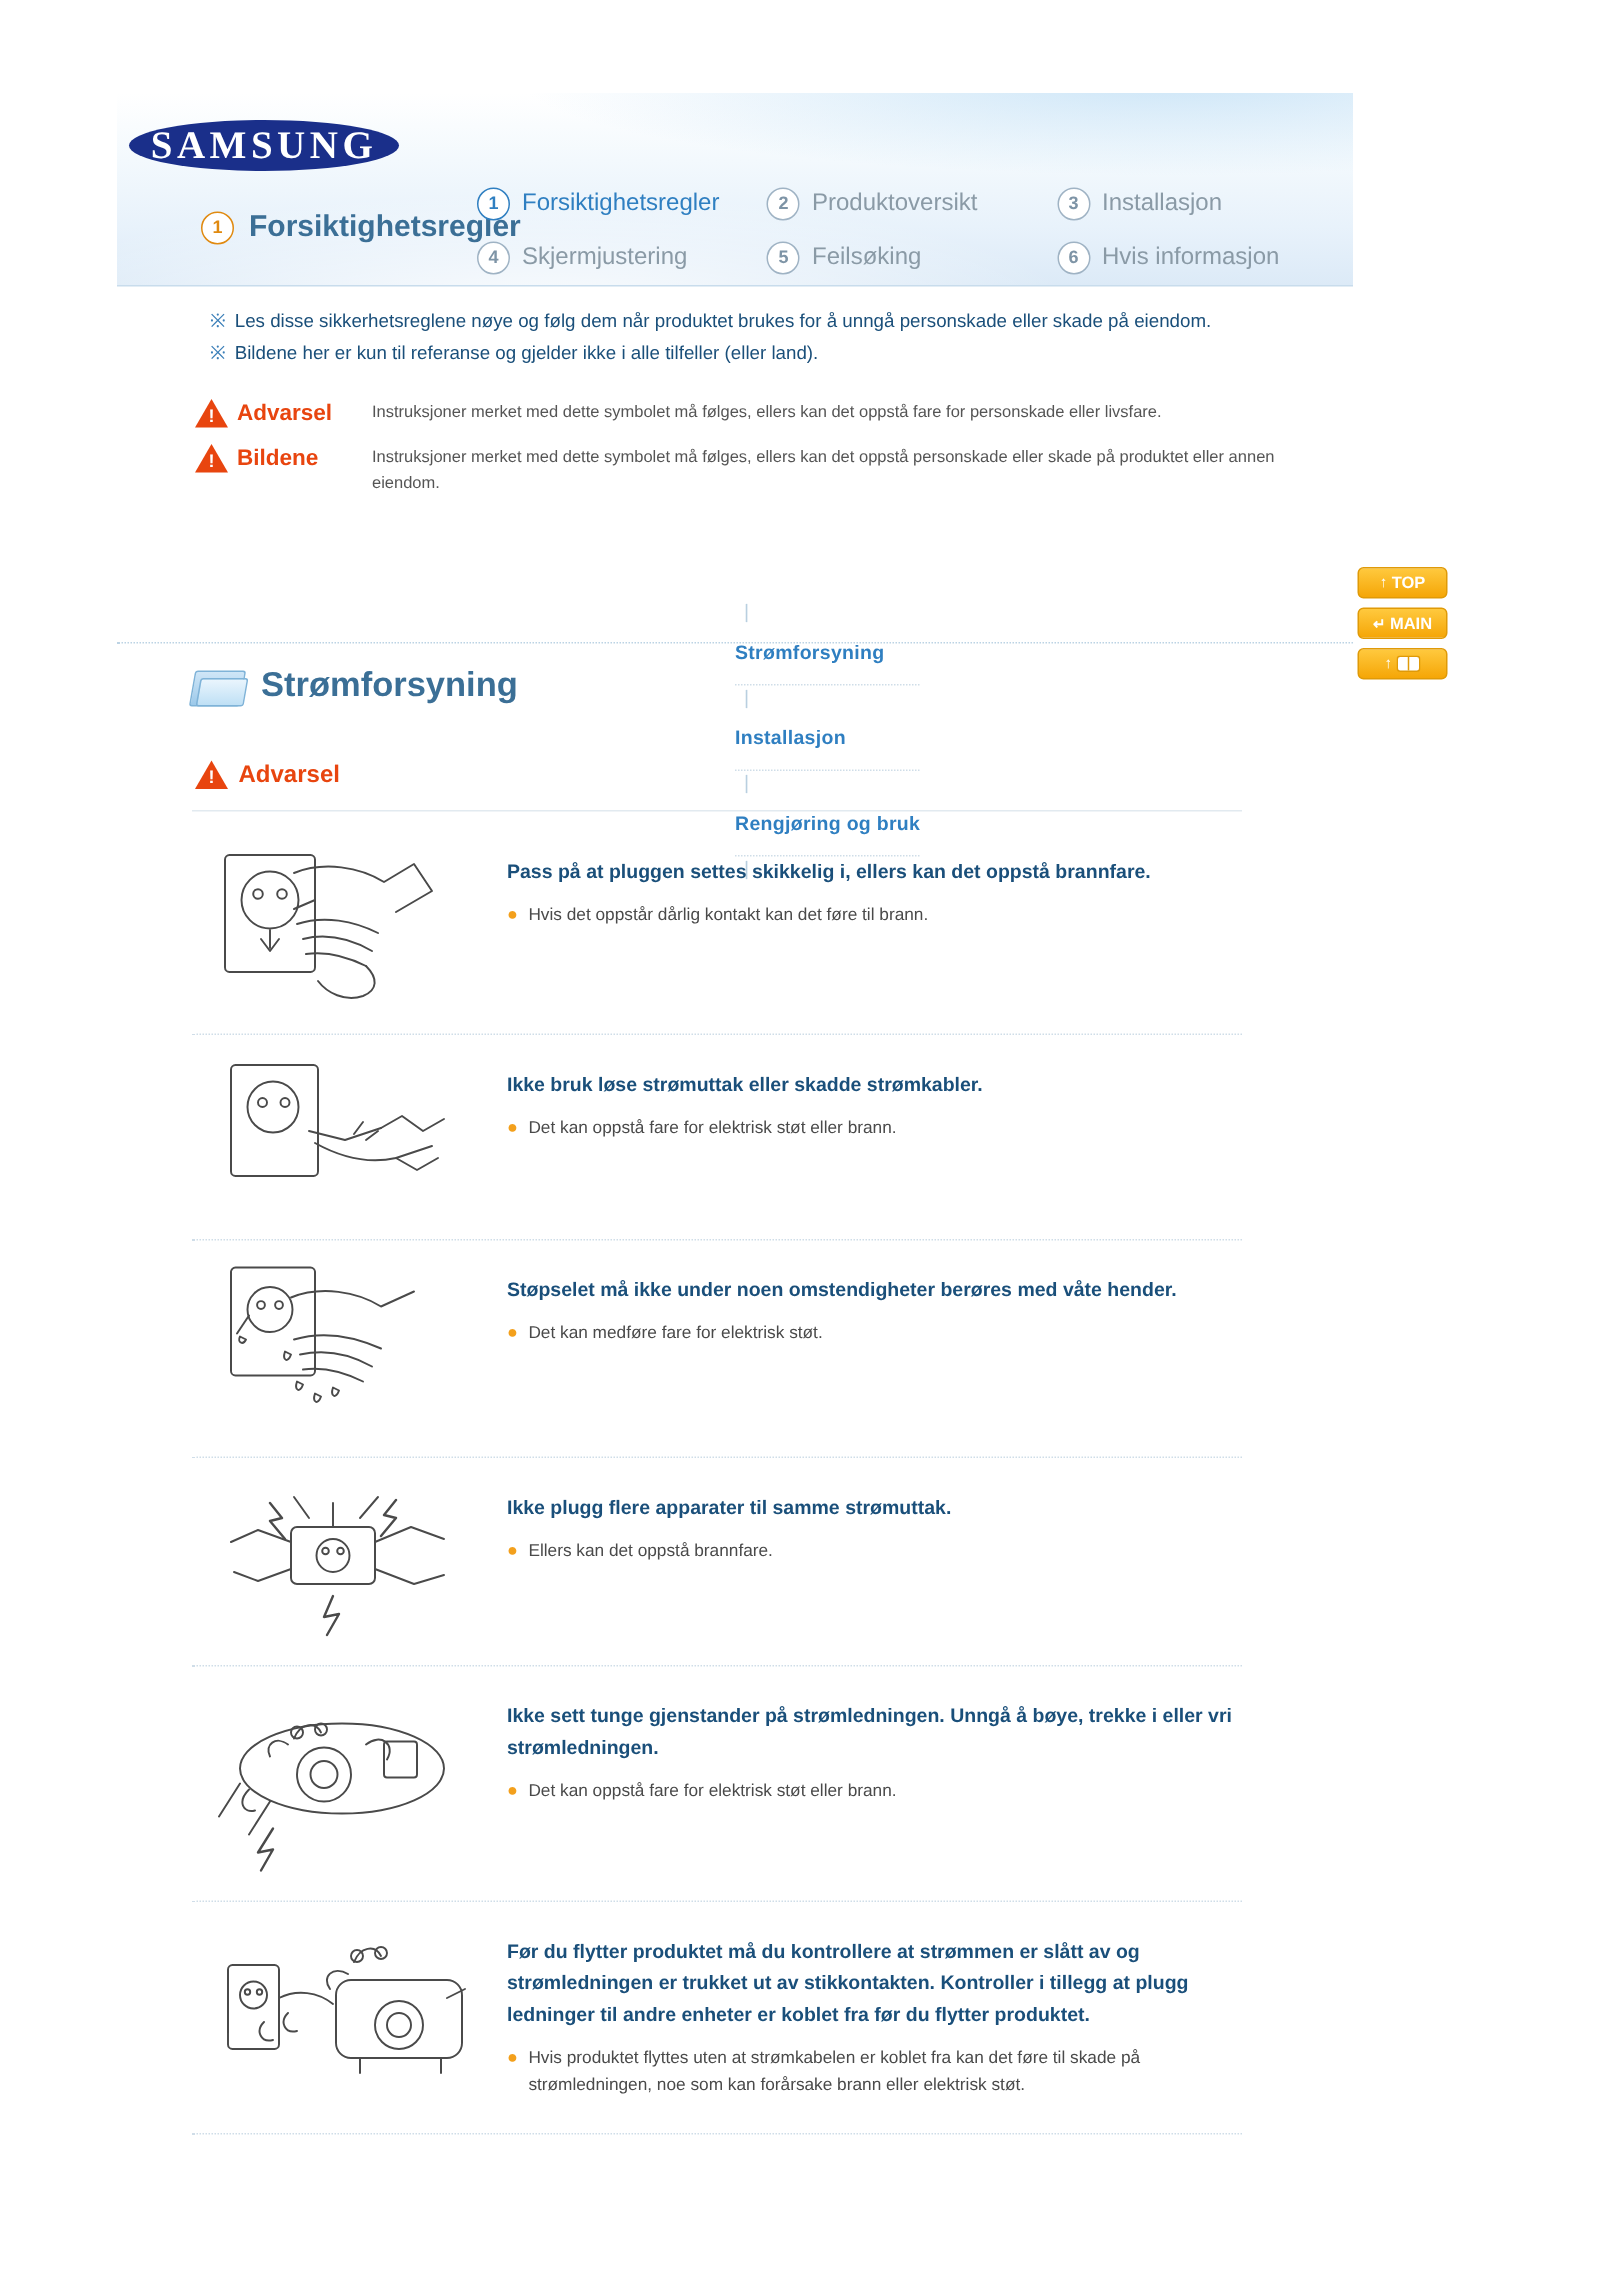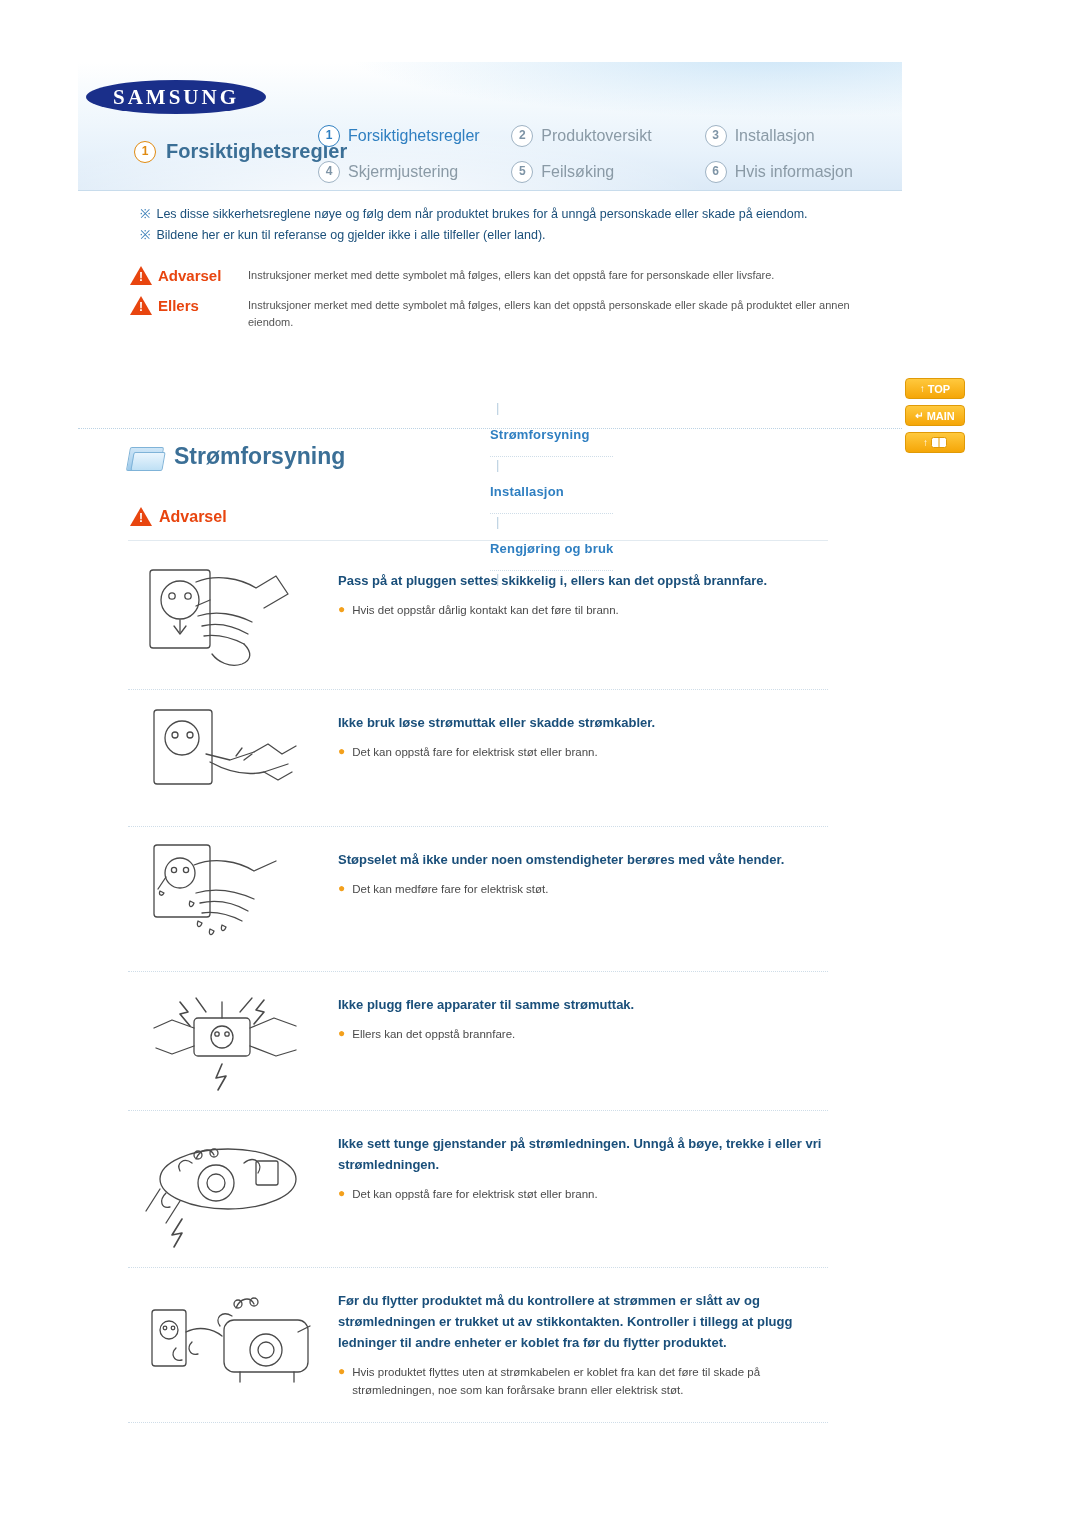--- a/index.html
+++ b/index.html
@@ -43,21 +43,21 @@
     position: absolute;
     left: 8px;
     top: 18px;
     width: 180px;
     height: 34px;
     background: #1a2f8a;
     border-radius: 90px / 17px;
     color: #ffffff;
     font-family: "Liberation Serif", serif;
     font-weight: bold;
-    font-size: 21px;
+    font-size: 26px;
     letter-spacing: 3px;
     text-align: center;
     line-height: 34px;
   }
   .section-title {
     position: absolute;
     left: 56px;
     top: 78px;
     display: flex;
     align-items: center;
@@ -388,21 +388,21 @@
     <div class="legend-row">
       <div class="legend-badge">
         <span class="warn-tri"></span>
         <span class="lbl">Advarsel</span>
       </div>
       <div class="legend-text">Instruksjoner merket med dette symbolet må følges, ellers kan det oppstå fare for personskade eller livsfare.</div>
     </div>
     <div class="legend-row">
       <div class="legend-badge">
         <span class="warn-tri"></span>
-        <span class="lbl">Ellers</span>
+        <span class="lbl">Bildene</span>
       </div>
       <div class="legend-text">Instruksjoner merket med dette symbolet må følges, ellers kan det oppstå personskade eller skade på produktet eller annen eiendom.</div>
     </div>
   </div>
 
   <div class="subnav">
     <span class="sep">|</span>
     <span class="item">Strømforsyning</span>
     <span class="sep">|</span>
     <span class="item">Installasjon</span>

